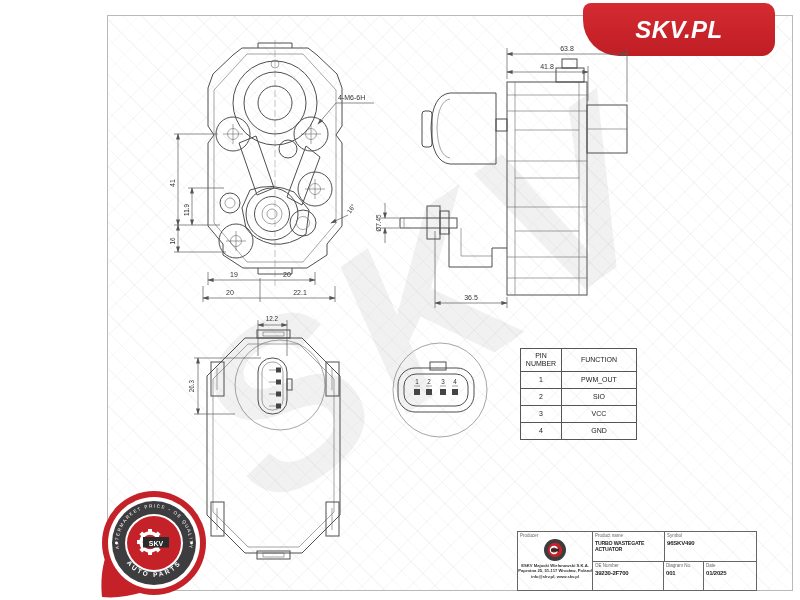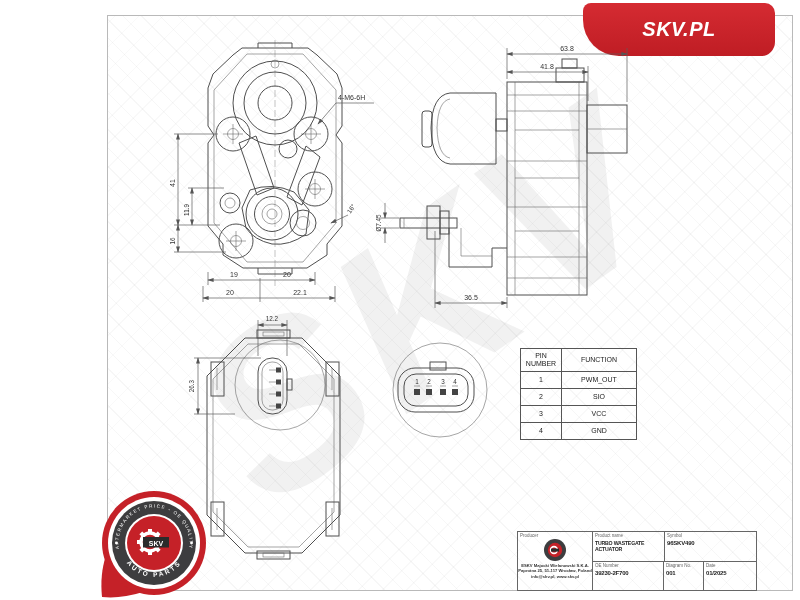--- a/index.html
+++ b/index.html
@@ -11,21 +11,21 @@
   .hatch{left:108px;top:16px;width:684px;height:574px;pointer-events:none;
     background:
       repeating-linear-gradient(45deg, rgba(60,60,60,.045) 0 1px, transparent 1px 13px),
       repeating-linear-gradient(-45deg, rgba(60,60,60,.03) 0 1px, transparent 1px 17px);}
   .watermark{left:190px;top:90px;width:480px;height:420px;display:flex;align-items:center;justify-content:center;
     transform:rotate(-35deg);font-size:230px;font-weight:bold;font-style:italic;letter-spacing:12px;
     color:rgba(120,120,120,.10);pointer-events:none;user-select:none;}
   
   .skvpl{left:583px;top:3px;width:192px;height:53px;border-radius:8px 10px 14px 36px;
     background:linear-gradient(#d52b32,#bf1d24);display:flex;align-items:center;justify-content:center;
-    color:#fff;font-weight:bold;font-style:italic;font-size:20px;letter-spacing:.5px;}
+    color:#fff;font-weight:bold;font-style:italic;font-size:24px;letter-spacing:.5px;}
   
   svg .ln{stroke:#4f4f4f;stroke-width:1;fill:none;}
   svg .tn{stroke:#6a6a6a;stroke-width:.6;fill:none;}
   svg .cl{stroke:#9a9a9a;stroke-width:.6;fill:none;stroke-dasharray:7 3;}
   svg .dm{stroke:#5c5c5c;stroke-width:.7;fill:none;}
   svg text.d{font:7px "Liberation Sans",sans-serif;fill:#333;}
   svg text.ds{font:6.3px "Liberation Sans",sans-serif;fill:#333;}
   
   .pintable{left:520px;top:348px;border-collapse:collapse;}
   .pintable td{border:1px solid #555;text-align:center;vertical-align:middle;

